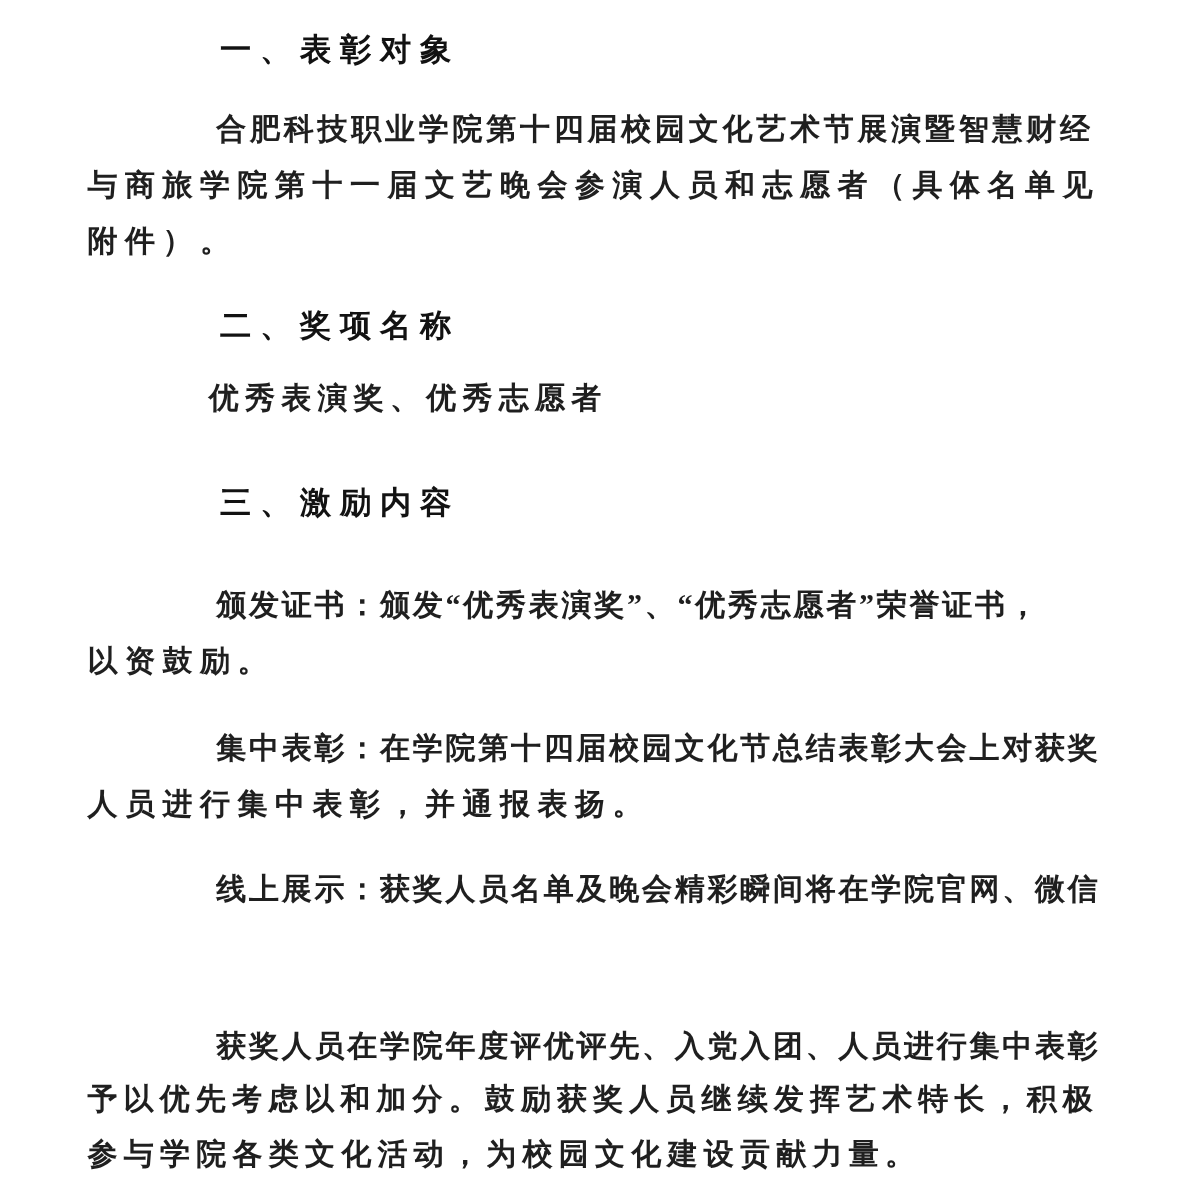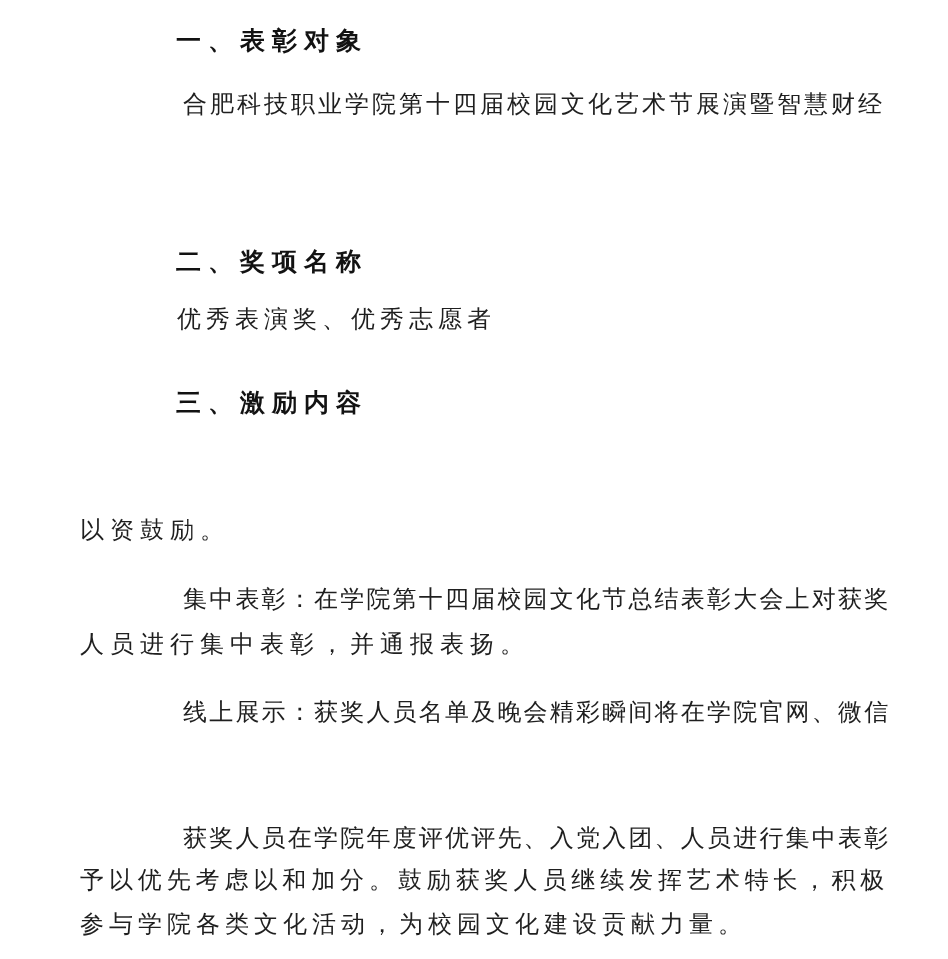--- a/index.html
+++ b/index.html
@@ -10,28 +10,29 @@
   .page {
     position: relative;
     width: 948px;
     height: 959px;
     background: #ffffff;
     overflow: hidden;
     font-family: "Liberation Serif", "DejaVu Serif", serif;
   }
   .line {
     position: absolute;
-    left: 80px;
+    left: 70px;
     width: 812px;
     height: 45px;
     line-height: 45px;
     font-size: 24px;
     color: #1f1f1f;
     white-space: nowrap;
     font-family: "Liberation Serif", "DejaVu Serif", serif;
+    font-weight: bold;
   }
   .heading {
     left: 176px;
     width: auto;
     font-family: "Liberation Sans", "DejaVu Sans", sans-serif;
     font-weight: 700;
     font-size: 25px;
     letter-spacing: 7px;
     color: #121212;
   }
@@ -48,27 +49,30 @@
   .award  { text-indent: 97px; letter-spacing: 5px; }
 </style>
 </head>
 <body>
 
 <div class="page">
 
   <div class="line heading" style="top:18px">一、表彰对象</div>
 
   <div class="line first26" style="top:82px">合肥科技职业学院第十四届校园文化艺术节展演暨智慧财经</div>
+  <div class="line full27" style="top:127px">与商旅学院第十一届文艺晚会参演人员和志愿者（具体名单见</div>
+  <div class="line short" style="top:172px">附件）。</div>
 
   <div class="line heading" style="top:239px">二、奖项名称</div>
 
   <div class="line award" style="top:297px">优秀表演奖、优秀志愿者</div>
 
   <div class="line heading" style="top:380px">三、激励内容</div>
 
+  <div class="line first27" style="top:463px">颁发证书：颁发“优秀表演奖”、“优秀志愿者”荣誉证书，</div>
   <div class="line short" style="top:508px">以资鼓励。</div>
 
   <div class="line short" style="top:622px">人员进行集中表彰，并通报表扬。</div>
   <div class="line first27" style="top:577px">集中表彰：在学院第十四届校园文化节总结表彰大会上对获奖</div>
 
   <div class="line first27" style="top:690px">线上展示：获奖人员名单及晚会精彩瞬间将在学院官网、微信</div>
 
   <div class="line first27" style="top:816px">获奖人员在学院年度评优评先、入党入团、人员进行集中表彰</div>
   <div class="line full28" style="top:858px">予以优先考虑以和加分。鼓励获奖人员继续发挥艺术特长，积极</div>
   <div class="line short5" style="top:902px">参与学院各类文化活动，为校园文化建设贡献力量。</div>

